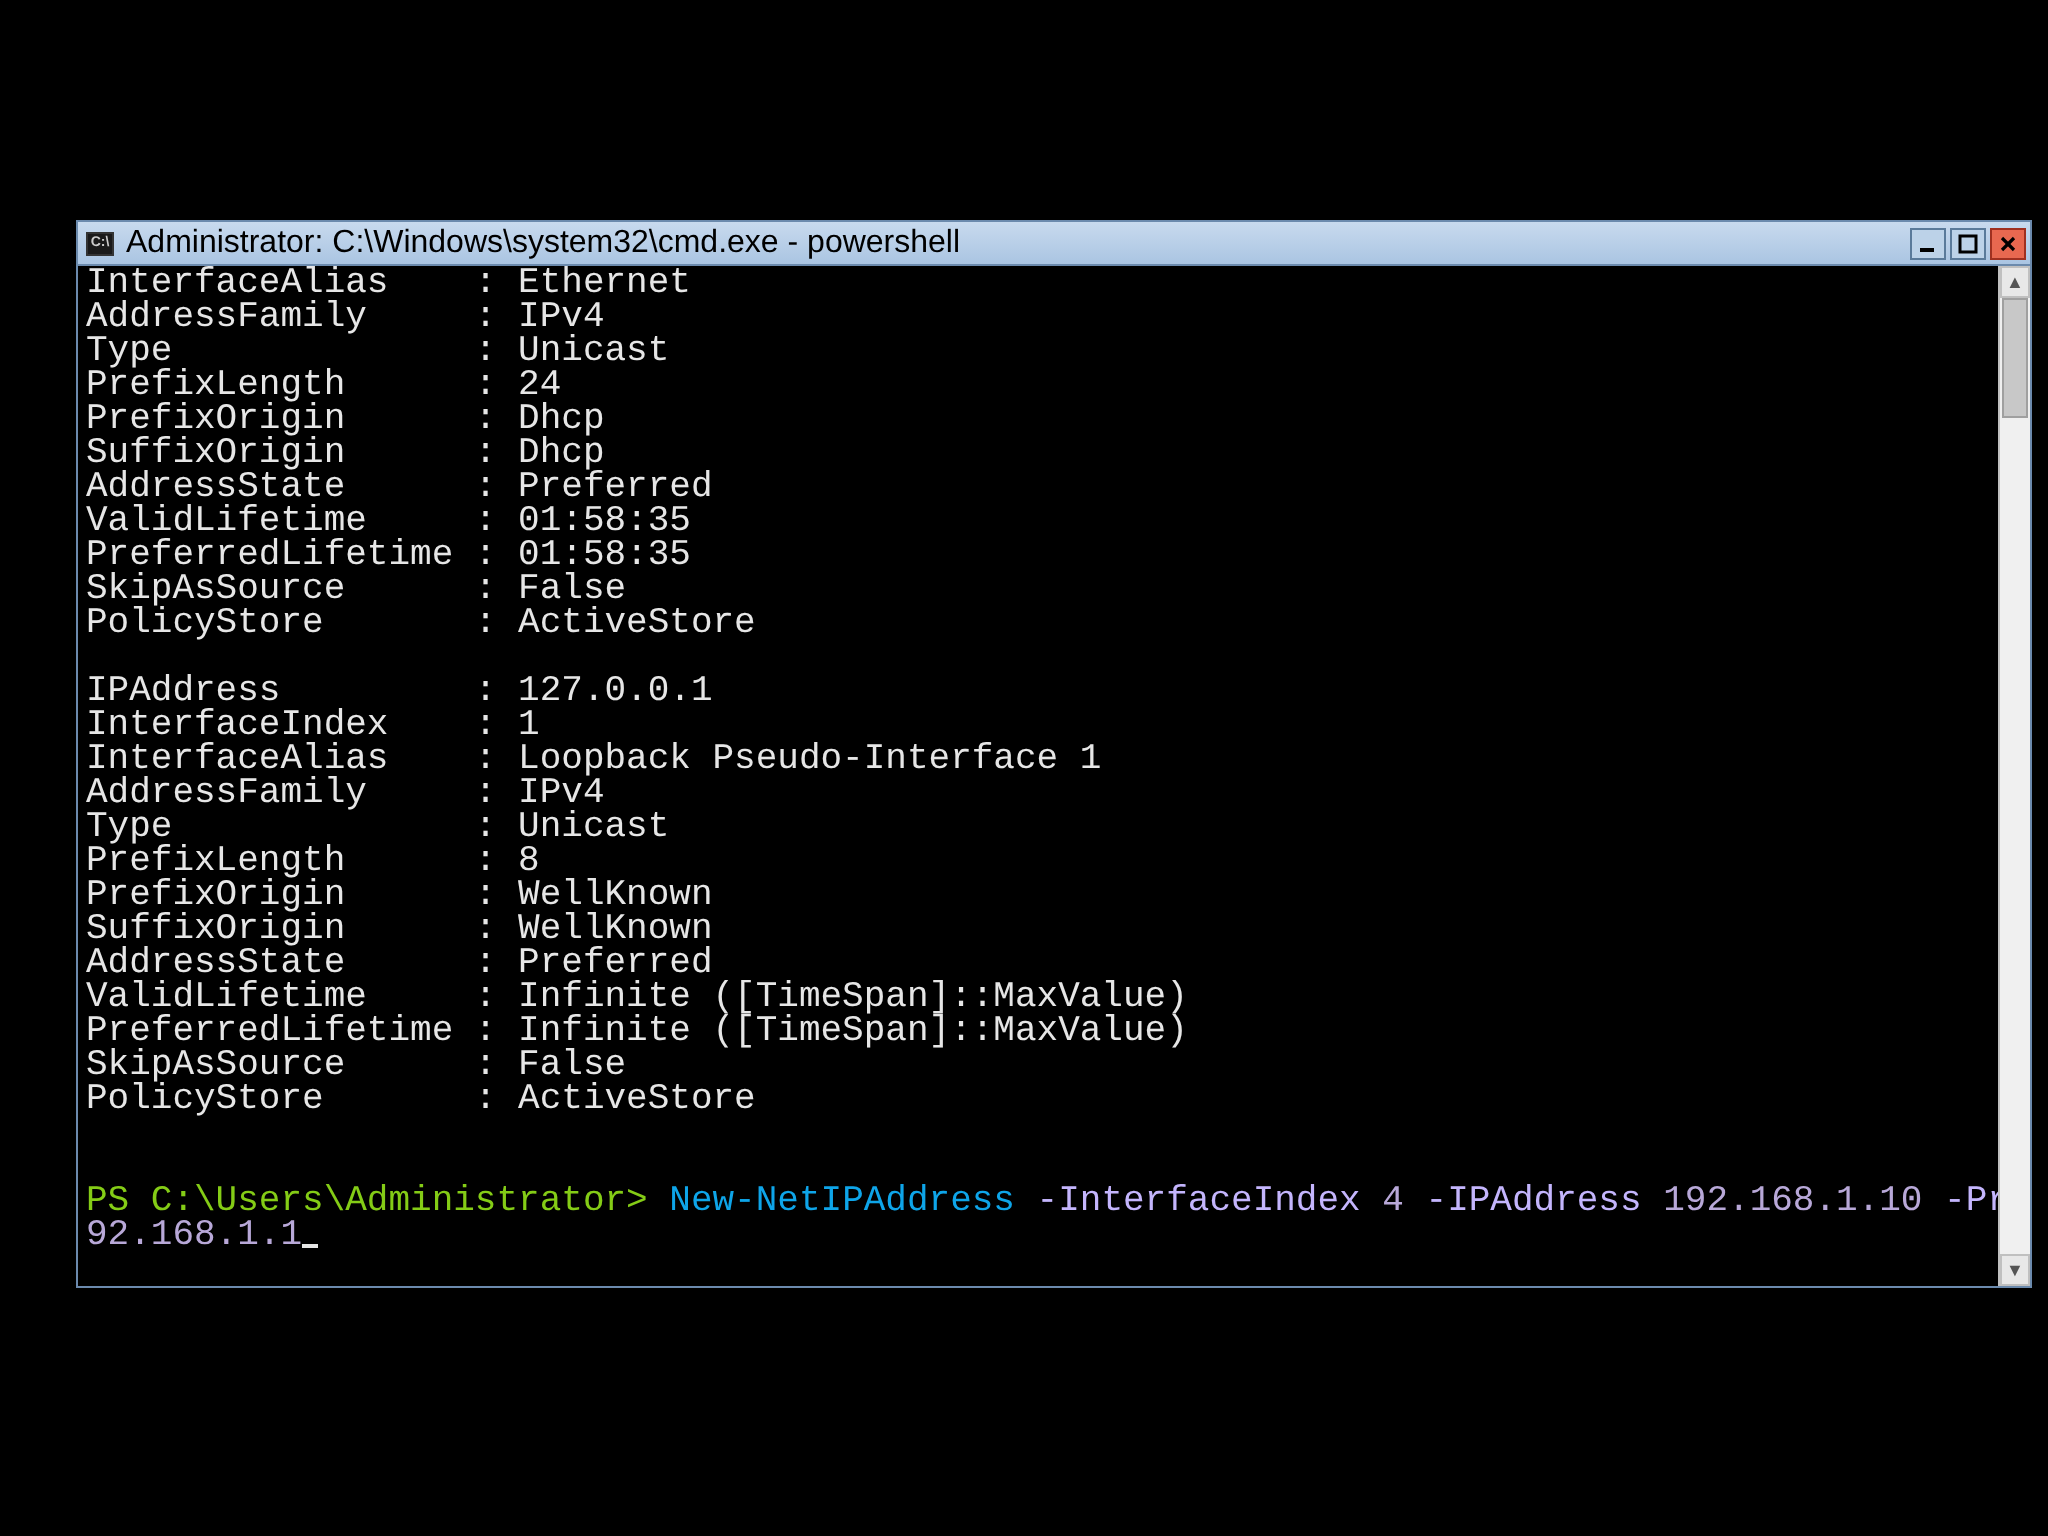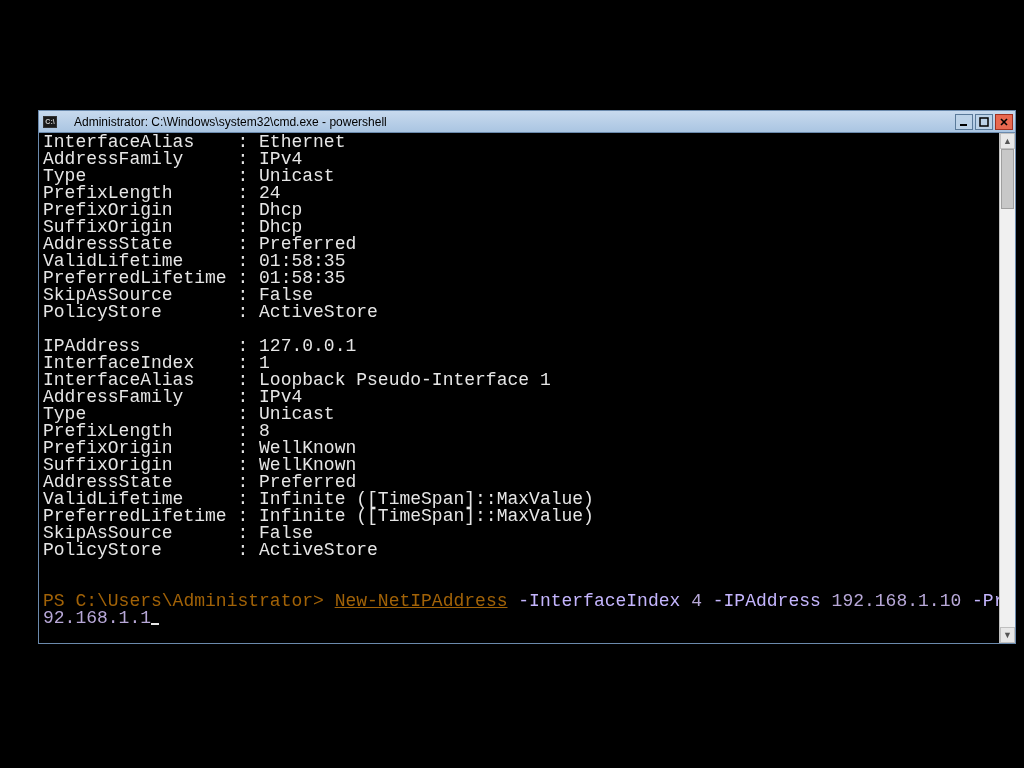--- a/index.html
+++ b/index.html
@@ -38,25 +38,24 @@
     margin-right: 6px;
     display: inline-flex;
     align-items: center;
     justify-content: center;
     color: #ccc;
     font-size: 7px;
     font-weight: bold;
   }
   .title-text {
     flex: 1;
-    font-size: 12px;
+    font-size: 16px;
     color: #000;
     white-space: nowrap;
     overflow: hidden;
-    margin-left: 11px;
   }
   .window-controls {
     display: flex;
     gap: 2px;
   }
   .ctrl-btn {
     width: 18px;
     height: 16px;
     background: #bcd2e8;
     border: 1px solid #5a7a9a;
@@ -114,22 +113,22 @@
   }
   .scroll-thumb {
     position: absolute;
     left: 1px;
     right: 1px;
     top: 0;
     height: 60px;
     background: #c8c8c8;
     border: 1px solid #a0a0a0;
   }
-  .cmd-line .prompt { color: #a16207; }
-  .cmd-line .cmd { color: #a16207; text-decoration: underline; }
+  .cmd-line .prompt { color: #84cc16; }
+  .cmd-line .cmd { color: #0ea5e9; }
   .cmd-line .param { color: #c4b5fd; }
   .cmd-line .val { color: #b8a8d8; }
   .cursor {
     display: inline-block;
     width: 8px;
     height: 2px;
     background: #e6e6e6;
     vertical-align: -2px;
   }
 </style>

